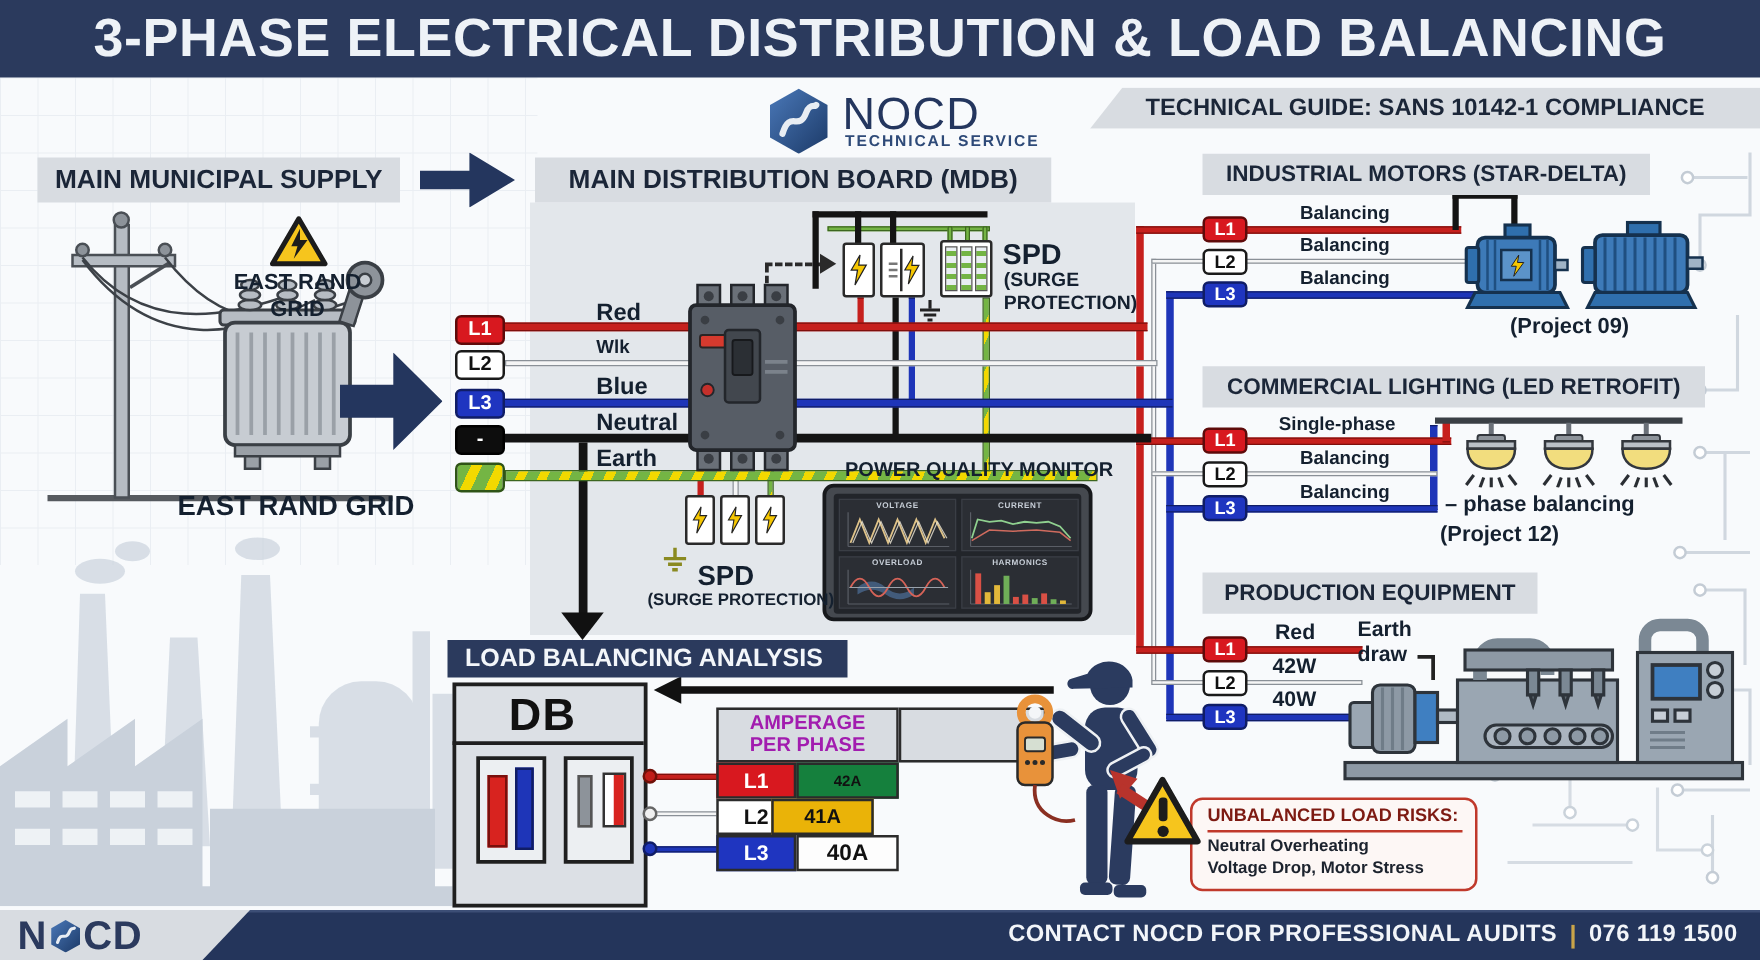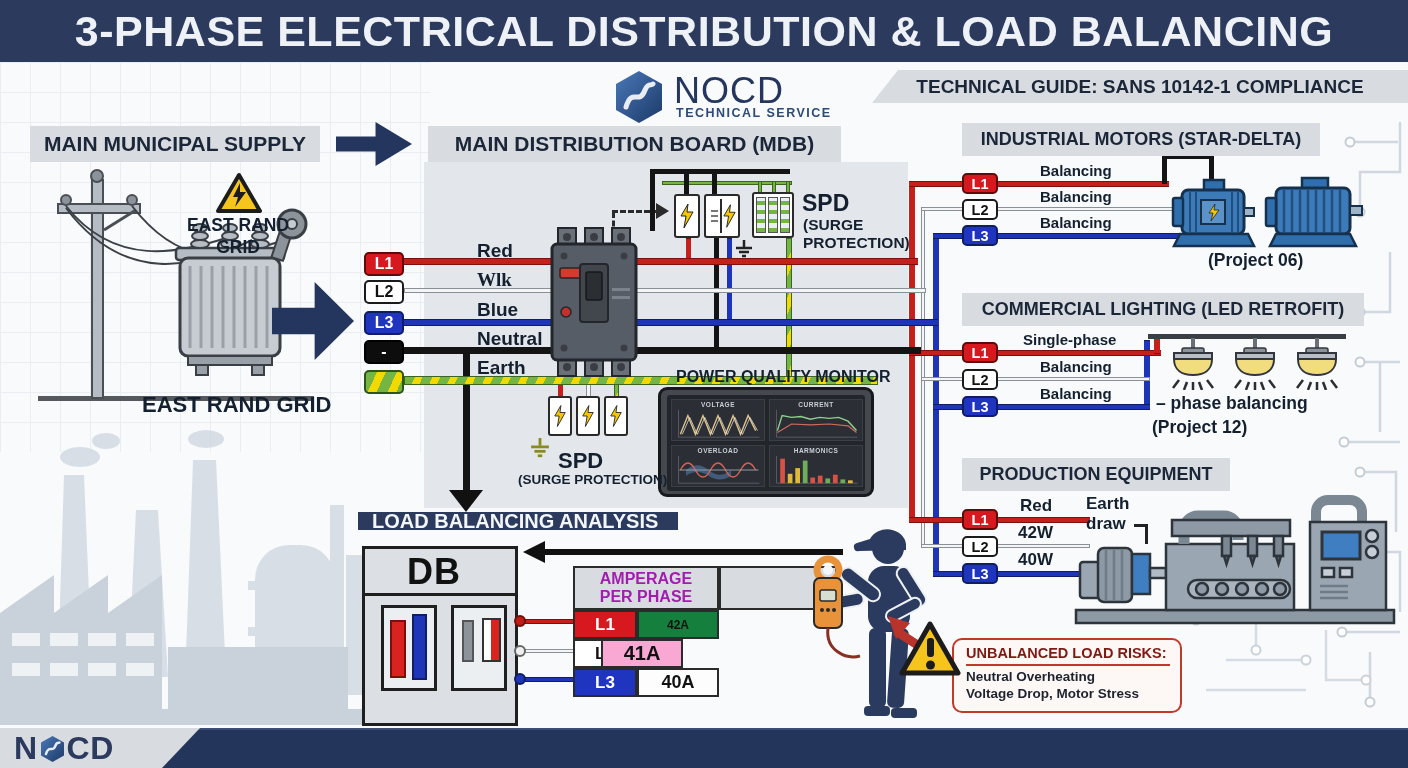--- a/index.html
+++ b/index.html
@@ -270,21 +270,21 @@
   <div class="wire w-white" style="left:921px;top:544px;width:169px;height:4px;z-index:2;"></div>
   <div class="wire w-blue" style="left:933px;top:571px;width:157px;height:6px;z-index:2;"></div>
 
   <div class="tag tag-red" style="left:364px;top:252px;width:40px;height:24px;">L1</div>
   <div class="tag tag-white" style="left:364px;top:280px;width:40px;height:24px;">L2</div>
   <div class="tag tag-blue" style="left:364px;top:311px;width:40px;height:24px;">L3</div>
   <div class="tag tag-black" style="left:364px;top:340px;width:40px;height:24px;">-</div>
   <div class="tag tag-earth" style="left:364px;top:370px;width:40px;height:24px;"></div>
 
   <div class="abs lbl" style="left:477px;top:240px;font-size:19px;">Red</div>
-  <div class="abs lbl" style="left:477px;top:269px;font-size:19px;font-family:Liberation Serif, serif;">Wlk</div>
+  <div class="abs lbl" style="left:477px;top:269px;font-size:15px;">Wlk</div>
   <div class="abs lbl" style="left:477px;top:299px;font-size:19px;">Blue</div>
   <div class="abs lbl" style="left:477px;top:328px;font-size:19px;">Neutral</div>
   <div class="abs lbl" style="left:477px;top:357px;font-size:19px;">Earth</div>
 
   <svg class="abs" style="left:550px;top:226px;z-index:5;" width="88" height="152" viewBox="0 0 88 152">
     <g fill="#6a7078" stroke="#23262b" stroke-width="2">
       <rect x="8" y="2" width="18" height="18"></rect>
         <rect x="35" y="2" width="18" height="18"></rect>
         <rect x="62" y="2" width="18" height="18"></rect>
       <rect x="8" y="132" width="18" height="18"></rect>
@@ -493,21 +493,21 @@
       <line x1="46" y1="14" x2="46" y2="58"></line>
         <line x1="54" y1="14" x2="54" y2="58"></line>
         <line x1="62" y1="14" x2="62" y2="58"></line>
       <line x1="70" y1="14" x2="70" y2="58"></line>
         <line x1="78" y1="14" x2="78" y2="58"></line>
     </g>
     <rect x="4" y="22" width="10" height="28" rx="2" fill="#2f6fad" stroke="#15314e" stroke-width="2.5"></rect>
     <rect x="88" y="30" width="12" height="9" fill="#9fb3c6" stroke="#15314e" stroke-width="2"></rect>
     <polygon points="14,58 88,58 94,70 8,70" fill="#2f6fad" stroke="#15314e" stroke-width="2.5"></polygon>
   </svg>
-  <div class="abs lbl" style="left:1208px;top:250px;font-size:17.5px;">(Project 06)</div>
+  <div class="abs lbl" style="left:1208px;top:250px;font-size:17.5px;">(Project 09)</div>
 
   <div class="abs banner" style="left:962px;top:293px;width:402px;height:33px;font-size:18px;z-index:7;">
     <span>COMMERCIAL LIGHTING (LED RETROFIT)</span>
   </div>
   <div class="abs lbl" style="left:1023px;top:331px;font-size:15px;">Single-phase</div>
   <div class="abs lbl" style="left:1040px;top:358px;font-size:15px;">Balancing</div>
   <div class="abs lbl" style="left:1040px;top:385px;font-size:15px;">Balancing</div>
   <div class="tag tag-red tag-sm" style="left:962px;top:342px;">L1</div>
   <div class="tag tag-white tag-sm" style="left:962px;top:369px;">L2</div>
   <div class="tag tag-blue tag-sm" style="left:962px;top:396px;">L3</div>
@@ -603,21 +603,21 @@
       <circle cx="300" cy="48" r="6" fill="#c7ced6"></circle>
         <circle cx="300" cy="64" r="6" fill="#c7ced6"></circle>
       <rect x="250" y="80" width="12" height="9" fill="#c7ced6"></rect>
         <rect x="268" y="80" width="12" height="9" fill="#c7ced6"></rect>
       <line x1="248" y1="98" x2="276" y2="98" stroke="#6f7c88"></line>
         <line x1="248" y1="104" x2="276" y2="104" stroke="#6f7c88"></line>
         <line x1="248" y1="110" x2="276" y2="110" stroke="#6f7c88"></line>
     </g>
   </svg>
 
-  <div class="abs banner-navy" style="left:358px;top:512px;width:320px;height:18px;font-size:20px;z-index:7;">
+  <div class="abs banner-navy" style="left:358px;top:512px;width:320px;height:30px;font-size:20px;z-index:7;">
     <span>LOAD BALANCING ANALYSIS</span>
   </div>
 
   <div class="abs" style="left:362px;top:546px;width:156px;height:180px;background:#dce0e5;border:3px solid #1f1f1f;z-index:5;">
     <div style="position:absolute;left:42px;top:2px;font-size:36px;font-weight:800;color:#111;letter-spacing:1px;">DB</div>
     <div style="position:absolute;left:-3px;top:44px;width:153px;height:3px;background:#1f1f1f;"></div>
     <div style="position:absolute;left:16px;top:56px;width:56px;height:86px;background:#eceff2;border:3px solid #1f1f1f;">
       <div style="position:absolute;left:6px;top:12px;width:16px;height:58px;background:#d8231f;border:2px solid #7a0f0c;"></div>
       <div style="position:absolute;left:28px;top:6px;width:15px;height:66px;background:#1e35b8;border:2px solid #101d66;"></div>
     </div>
@@ -640,21 +640,21 @@
   <div class="abs" style="left:514px;top:673px;width:12px;height:12px;border-radius:50%;background:#1e35b8;border:2px solid #101d66;z-index:5;"></div>
 
   <div class="cell" style="left:573px;top:566px;width:146px;height:44px;background:#d8dce1;color:#a21caf;font-size:16px;flex-direction:column;line-height:1.15;">
     <span>AMPERAGE</span>
     <span>PER PHASE</span>
   </div>
   <div class="cell" style="left:719px;top:566px;width:118px;height:44px;background:#d8dce1;"></div>
   <div class="cell" style="left:573px;top:610px;width:64px;height:29px;background:#d8181f;color:#fff;font-size:17px;">L1</div>
   <div class="cell" style="left:637px;top:610px;width:82px;height:29px;background:#15803d;color:#111;font-size:12px;">42A</div>
   <div class="cell" style="left:573px;top:639px;width:64px;height:29px;background:#ffffff;color:#111;font-size:17px;">L2</div>
-  <div class="cell" style="left:601px;top:639px;width:82px;height:29px;background:#f9a8d4;color:#111;font-size:20px;">41A</div>
+  <div class="cell" style="left:617px;top:639px;width:82px;height:29px;background:#eab308;color:#111;font-size:16px;">41A</div>
   <div class="cell" style="left:573px;top:668px;width:64px;height:29px;background:#1f35c0;color:#fff;font-size:17px;">L3</div>
   <div class="cell" style="left:637px;top:668px;width:82px;height:29px;background:#fdfdfd;color:#111;font-size:18px;">40A</div>
 
   <svg class="abs" style="left:812px;top:510px;z-index:7;" width="152" height="210" viewBox="0 0 152 210">
     <g fill="#2b3b5f">
       <circle cx="76" cy="38" r="16"></circle>
       <path d="M94,34 a19,17 0 0 0 -36,-5 l-13,4 a4,4 0 0 0 2,8 l47,-1 z"></path>
       <rect x="56" y="56" width="42" height="66" rx="16"></rect>
       <rect x="28" y="58" width="46" height="14" rx="7" transform="rotate(38 36 66)" stroke="#eef1f4" stroke-width="2"></rect>
       <rect x="10" y="88" width="42" height="13" rx="6.5" transform="rotate(-10 16 94)" stroke="#eef1f4" stroke-width="2"></rect>
@@ -702,14 +702,19 @@
           <linearGradient id="hexg2" x1="0" y1="0" x2="1" y2="1">
             <stop offset="0" stop-color="#4a78b8"></stop>
             <stop offset="1" stop-color="#1c3a68"></stop>
           </linearGradient>
         </defs>
       <polygon points="27,2 50,15 50,41 27,54 4,41 4,15" fill="url(#hexg2)"></polygon>
       <path d="M14,38 C20,18 27,37 33,21 C36,13 40,17 41,15" stroke="#e8edf3" stroke-width="5" fill="none" stroke-linecap="round"></path>
     </svg>
     <span>CD</span>
   </div>
+  <div class="abs footer-contact">
+    <span class="c">CONTACT NOCD FOR PROFESSIONAL AUDITS</span>
+    <span class="sep">|</span>
+    <span class="c">076 119 1500</span>
+  </div>
 
 </div>
 
 </body></html>

